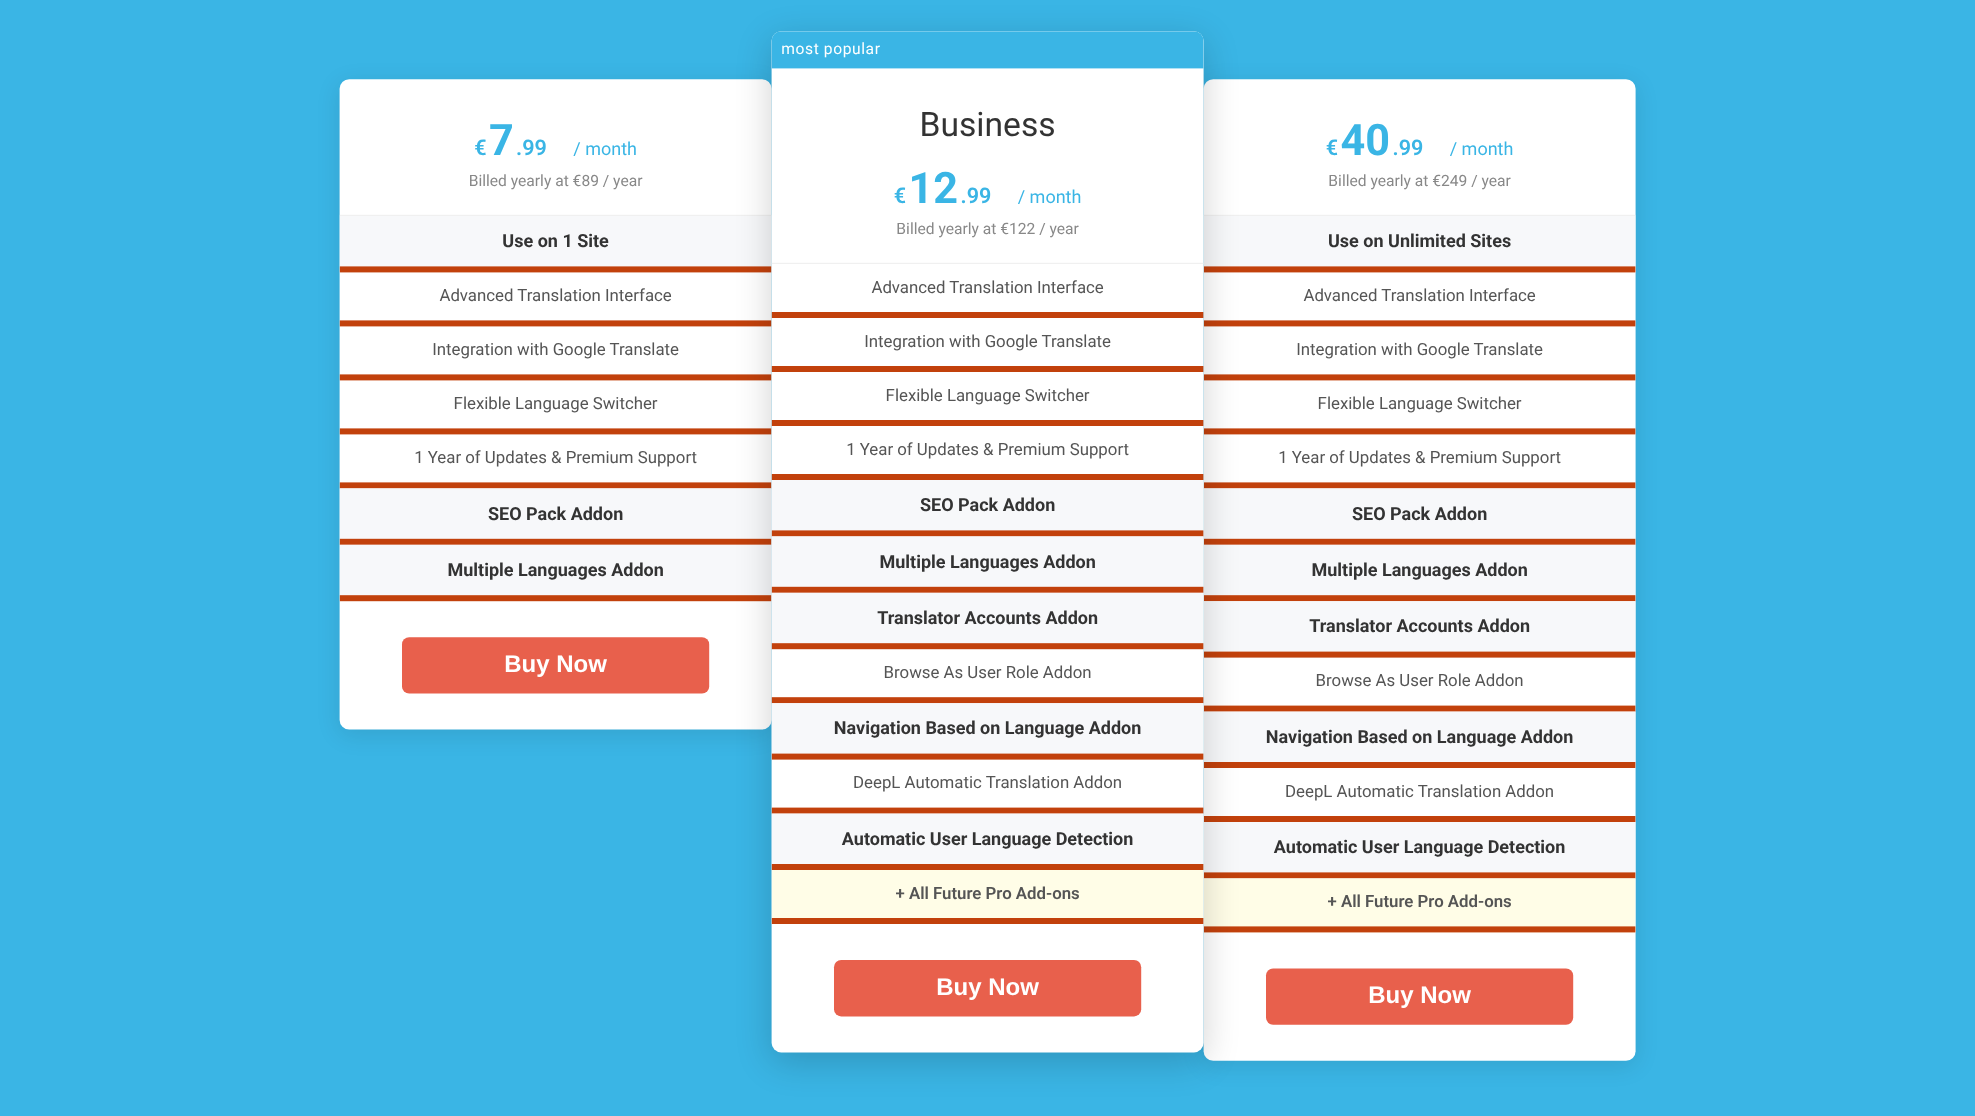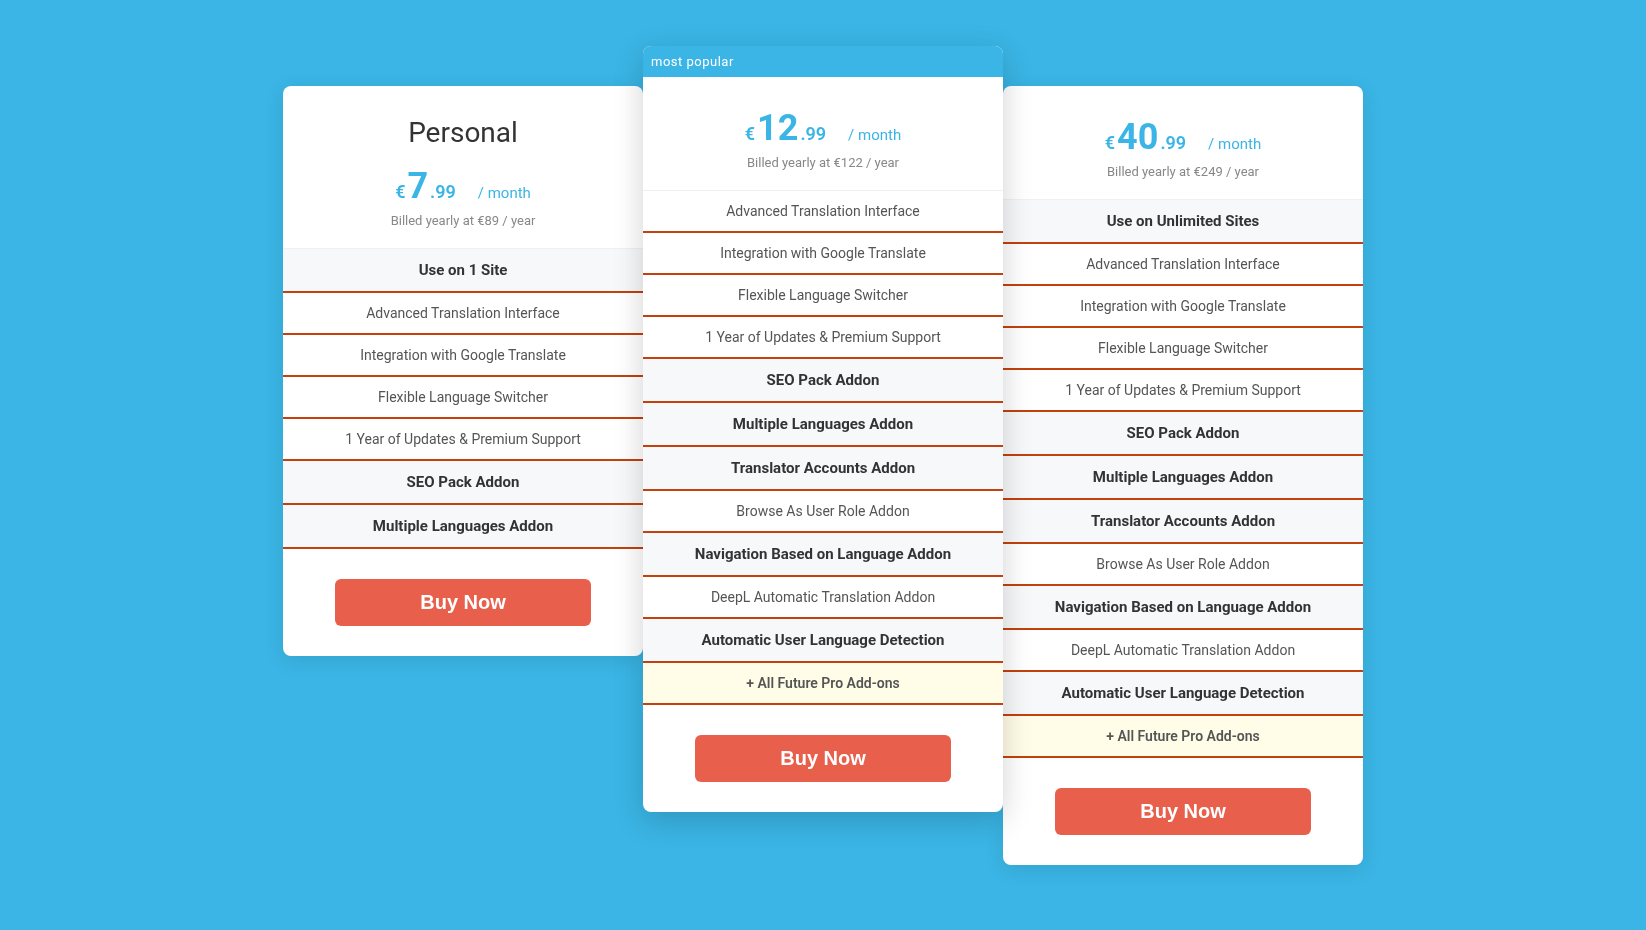--- a/index.html
+++ b/index.html
@@ -87,21 +87,21 @@
       margin-top: 6px;
     }
     .plan-features {
       list-style: none;
     }
     .plan-features li {
       padding: 12px 20px;
       text-align: center;
       font-size: 14px;
       color: #555;
-      border-bottom: 2px solid #c2410c;
+      border-bottom: 5px solid #c2410c;
     }
     .plan-features li.feature-highlight {
       background: #f7f8fa;
       font-weight: 700;
       color: #333;
       font-size: 15px;
     }
     .plan-features li.feature-future {
       background: #fffde7;
       font-weight: 600;
@@ -123,21 +123,20 @@
       width: 80%;
       transition: background 0.2s;
     }
   </style>
 </head>
 <body>
 
 <div class="pricing-container">
 <div class="plan-card">
       <div class="plan-header">
-        <div class="plan-name">Personal</div>
         <div class="plan-price">
           <span class="price-currency">€</span>
           <span class="price-main">7</span>
           <span class="price-decimal">.99</span>
           <span class="price-period">/ month</span>
         </div>
         <div class="price-billed">Billed yearly at €89 / year</div>
       </div>
       <ul class="plan-features">
     <li class=" feature-highlight">Use on 1 Site</li>
@@ -148,20 +147,21 @@
         <li class=" feature-highlight">SEO Pack Addon</li>
         <li class=" feature-highlight">Multiple Languages Addon</li>
       </ul>
       <div class="plan-footer">
         <button class="buy-button">Buy Now</button>
       </div>
     </div>
     <div class="plan-card featured">
       <div class="most-popular-banner">most popular</div>
       <div class="plan-header">
+        <div class="plan-name">Business</div>
         <div class="plan-price">
           <span class="price-currency">€</span>
           <span class="price-main">12</span>
           <span class="price-decimal">.99</span>
           <span class="price-period">/ month</span>
         </div>
         <div class="price-billed">Billed yearly at €122 / year</div>
       </div>
       <ul class="plan-features">
         <li class="">Advanced Translation Interface</li>

